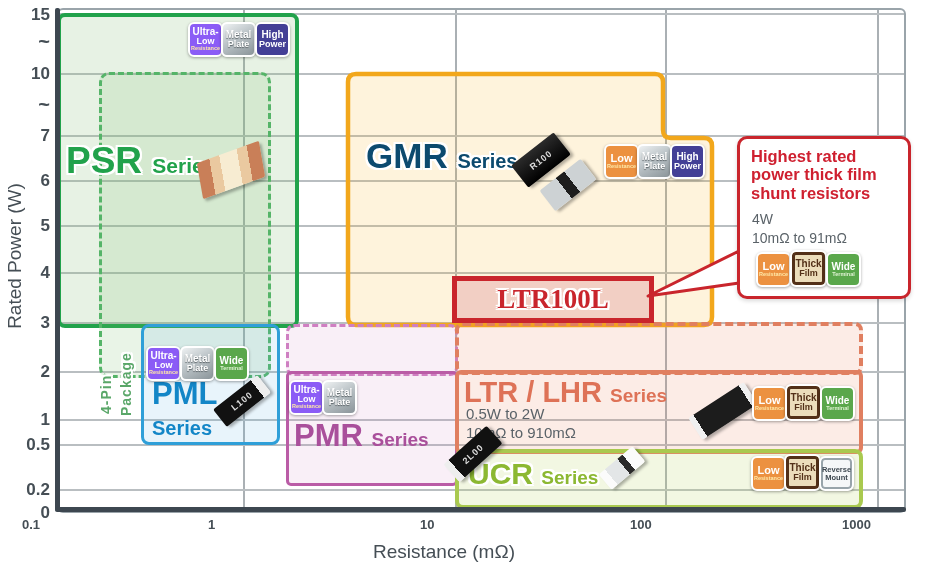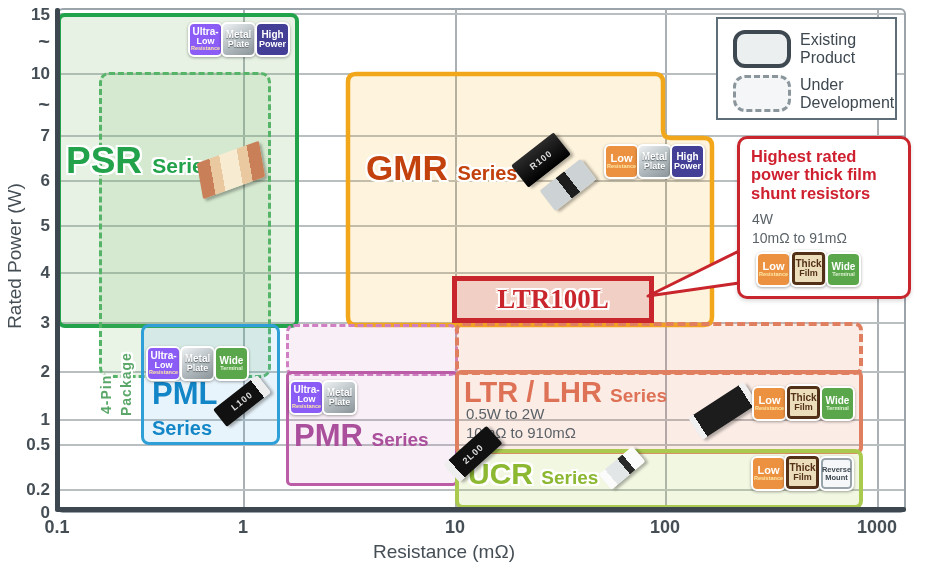--- a/index.html
+++ b/index.html
@@ -7,21 +7,21 @@
   #stage{position:relative;width:927px;height:443px;background:#fff;}
   .abs{position:absolute;}
   
   .plot-border{left:57px;top:8px;width:845px;height:501px;border:2px solid #9aa4aa;border-radius:6px;background:#fff;}
   .vgrid{width:2px;background:#aab0b4;top:10px;height:499px;}
   .hgrid{height:2px;background:#b9bec1;left:60px;width:844px;}
   .axis-left{left:55px;top:8px;width:5px;height:503px;background:#3d4750;border-radius:2px;z-index:3;}
   .axis-bottom{left:55px;top:507px;width:851px;height:5px;background:#3d4750;border-radius:2px;z-index:3;}
   .ytick{width:42px;text-align:right;font-size:17px;font-weight:bold;color:#454e55;left:8px;z-index:4;}
   .ytick.tilde{font-size:20px;}
-  .xtick{width:70px;text-align:center;font-size:18px;font-weight:bold;color:#454e55;top:517px;z-index:4;}
+  .xtick{width:70px;text-align:left;font-size:13px;font-weight:bold;color:#454e55;top:517px;z-index:4;}
   .axlabel{font-size:19px;color:#454e55;z-index:4;}
   .ylabel{width:220px;height:24px;text-align:center;transform:rotate(-90deg);}
   
   .sbox{border-radius:8px;z-index:2;}
   .psr-solid{left:57px;top:13px;width:234px;height:307px;border:4px solid #21a24b;background:rgba(135,190,120,0.20);}
   .psr-dashed{left:99px;top:72px;width:166px;height:300px;border:3px dashed #55b468;background:rgba(120,185,105,0.16);border-radius:10px;}
   .pml{left:141px;top:324px;width:133px;height:115px;border:3px solid #2f9fd8;background:rgba(90,175,225,0.14);z-index:2;}
   .pmr-dashed{left:286px;top:324px;width:166px;height:46px;border:3px dashed #cf7fc2;background:rgba(205,130,195,0.13);}
   .pmr-solid{left:286px;top:371px;width:166px;height:109px;border:3px solid #ba5ca6;background:rgba(205,130,195,0.13);border-radius:5px;}
   .ltr-dashed{left:455px;top:322px;width:400px;height:45px;border:4px dashed #e07f60;background:rgba(235,130,90,0.15);}
@@ -137,21 +137,21 @@
       <span class="bl1">High</span>
       <span class="bl2">Power</span>
     </div>
 
   <div class="abs vert-label outline" style="left:98px;top:330px;height:84px;">4-Pin</div>
   <div class="abs vert-label outline" style="left:118px;top:318px;height:98px;">Package</div>
 
   <svg class="overlay" width="927" height="571">
     <path d="M356,74 H655 Q663,74 663,82 V130 Q663,138 671,138 H704 Q712,138 712,146 V317 Q712,325 704,325 H356 Q348,325 348,317 V82 Q348,74 356,74 Z" fill="rgba(247,180,40,0.16)" stroke="#f2a71b" stroke-width="4.5" stroke-linejoin="round"></path>
   </svg>
-  <div class="abs ser-name outline" style="left:366px;top:148px;font-size:35px;color:#c2410c;"><span>GMR</span> <span style="font-size:20px;">Series</span></div>
+  <div class="abs ser-name outline" style="left:366px;top:136px;font-size:35px;color:#0c4a6e;"><span>GMR</span> <span style="font-size:20px;">Series</span></div>
   <div class="chip chip-black" style="left:514px;top:146px;width:54px;height:28px;transform:rotate(-38deg);">
       <span>R100</span>
     </div>
   <div class="chip chip-gray" style="left:542px;top:172px;width:52px;height:26px;transform:rotate(-38deg);"></div>
   <div class="badge b-low" style="left:604px;top:144px;">
       <span class="bl1">Low</span>
       <span class="bl3">Resistance</span>
     </div>
   <div class="badge b-metal" style="left:637px;top:144px;">
       <span class="bl1">Metal</span>
@@ -251,20 +251,14 @@
     <div class="badge b-thick" style="left:50px;top:111px;">
         <span class="bl1">Thick</span>
         <span class="bl2">Film</span>
       </div>
     <div class="badge b-wide" style="left:86px;top:113px;">
         <span class="bl1">Wide</span>
         <span class="bl3">Terminal</span>
       </div>
   </div>
 
-  <div class="abs legend">
-    <div class="abs legend-icon-solid"></div>
-    <div class="abs legend-text" style="top:12px;">Existing Product</div>
-    <div class="abs legend-icon-dashed"></div>
-    <div class="abs legend-text" style="top:57px;">Under Development</div>
-  </div>
 
 </div>
 
 </body></html>

